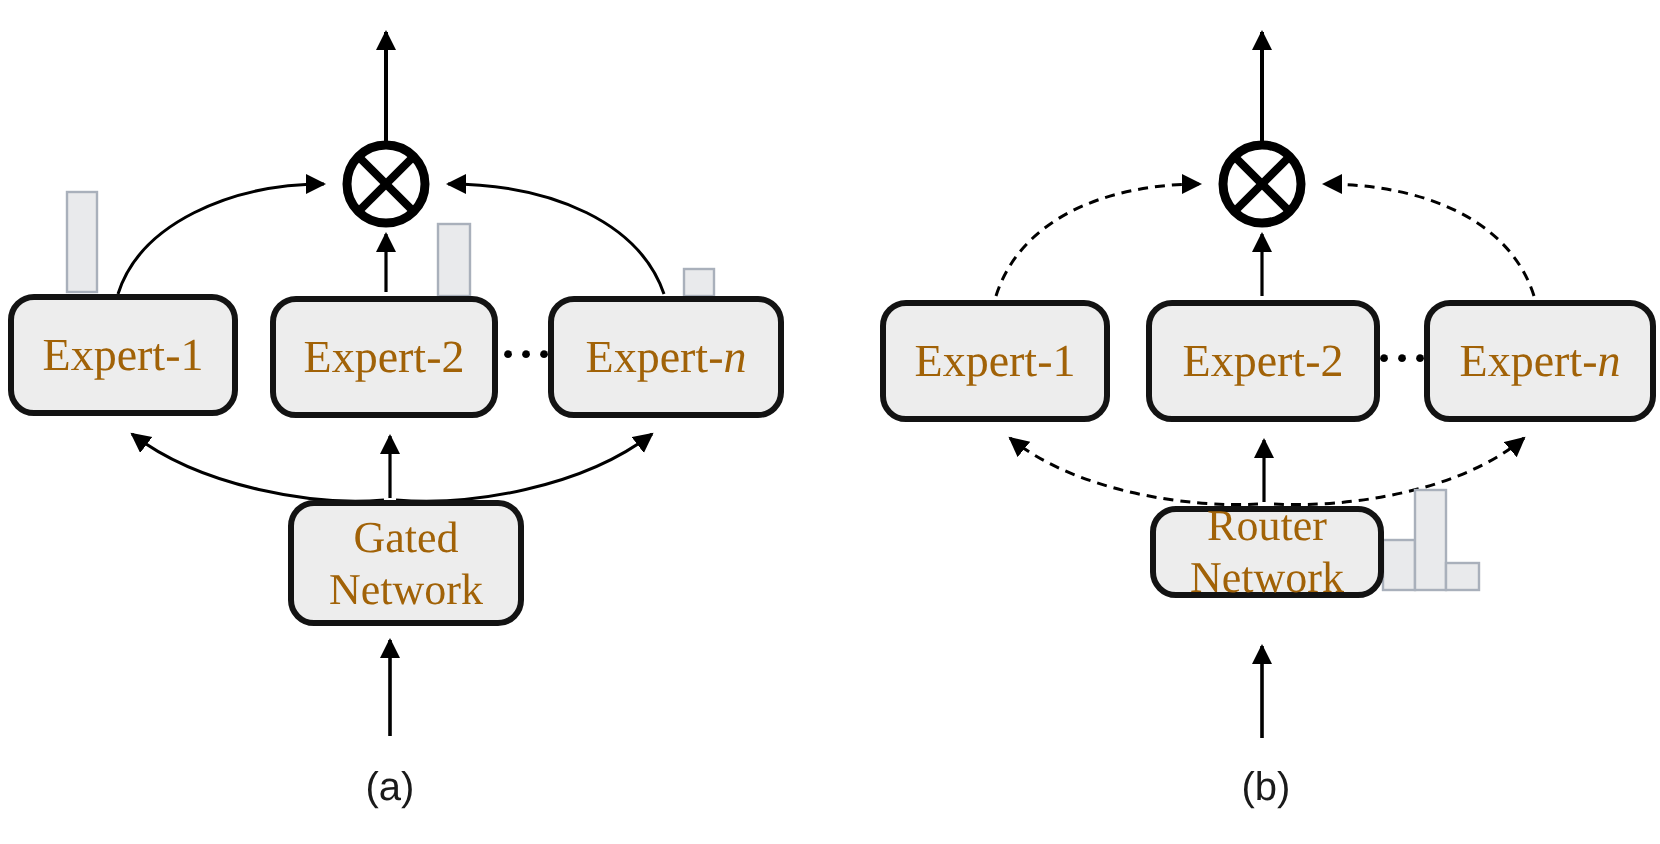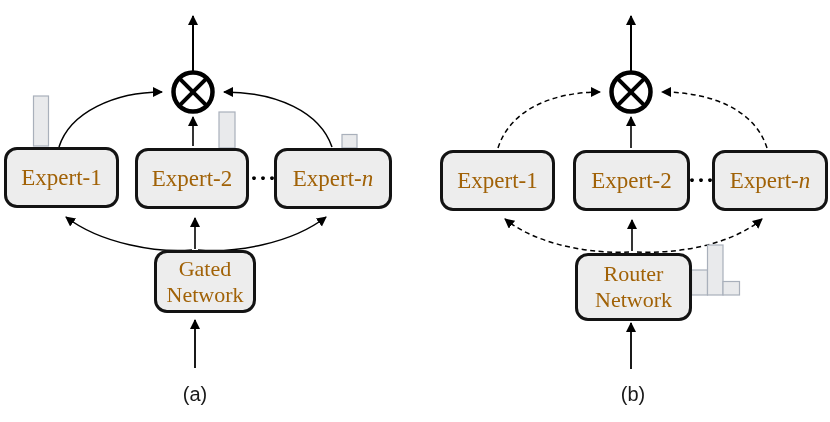--- a/index.html
+++ b/index.html
@@ -103,33 +103,33 @@
   <div class="node" style="left:4px;top:147px;width:115px;height:61px;">
     <span>Expert-1</span>
   </div>
   <div class="node" style="left:135px;top:148px;width:114px;height:61px;">
     <span>Expert-2</span>
   </div>
   <div class="dots" style="left:250px;top:165px;width:24px;">···</div>
   <div class="node" style="left:274px;top:148px;width:118px;height:61px;">
     <span><span>Expert-</span><span class="italic-n">n</span></span>
   </div>
-  <div class="node" style="left:154px;top:250px;width:102px;height:63px;">
+  <div class="node" style="left:144px;top:250px;width:118px;height:63px;">
     <span class="sub"><span>Gated</span><br><span>Network</span></span>
   </div>
   <div class="caption" style="left:165px;top:383px;">(a)</div>
 
   <div class="node" style="left:440px;top:150px;width:115px;height:61px;">
     <span>Expert-1</span>
   </div>
   <div class="node" style="left:573px;top:150px;width:117px;height:61px;">
     <span>Expert-2</span>
   </div>
   <div class="dots" style="left:688px;top:167px;width:24px;">···</div>
   <div class="node" style="left:712px;top:150px;width:116px;height:61px;">
     <span><span>Expert-</span><span class="italic-n">n</span></span>
   </div>
-  <div class="node" style="left:575px;top:253px;width:117px;height:68px;">
+  <div class="node" style="left:575px;top:253px;width:117px;height:46px;">
     <span class="sub"><span>Router</span><br><span>Network</span></span>
   </div>
   <div class="caption" style="left:603px;top:383px;">(b)</div>
 
 </div>
 
 </body></html>

